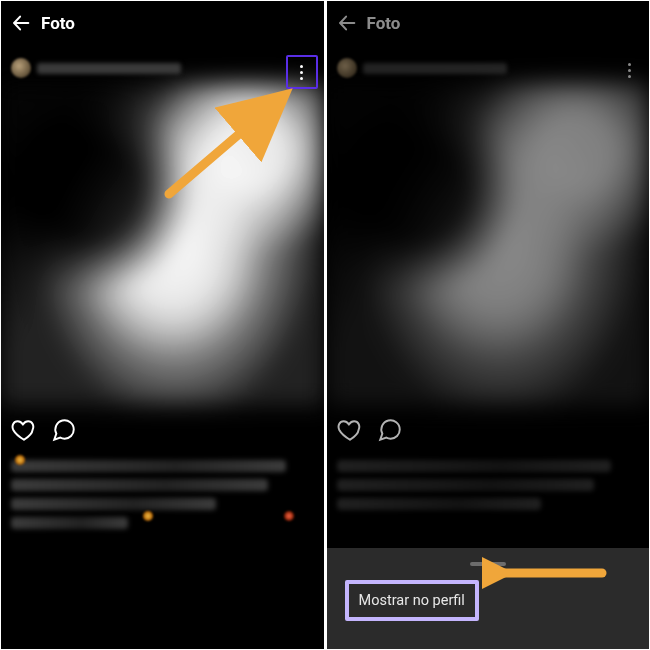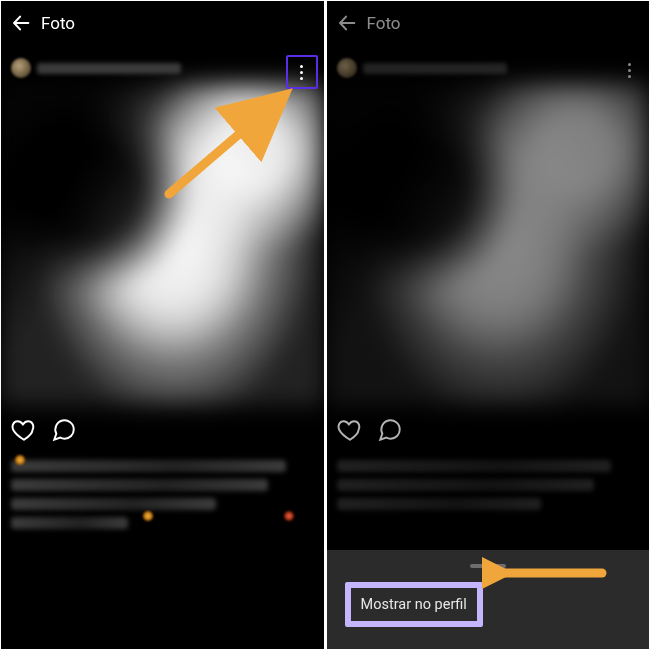--- a/index.html
+++ b/index.html
@@ -26,21 +26,21 @@
     display:flex;align-items:center;
     color:#fff;
     z-index:5;
   }
   .hdr .back{
     width:40px;height:44px;
     display:flex;align-items:center;justify-content:center;
     cursor:pointer;
   }
   .hdr .title{
-    font-size:17px;font-weight:400;
+    font-size:17px;font-weight:700;
   }
   .right .hdr .title,
   .right .hdr .back svg{opacity:.55;}
 
   
   .photo{
     position:absolute;
     left:0;right:0;
     top:82px;
     height:322px;
@@ -131,22 +131,22 @@
     width:36px;height:4px;border-radius:2px;background:#6d6d6d;
     margin:0 auto 14px;
   }
   .sheet .item{
     color:#e7e7e7;font-size:14.5px;
     padding:12px 2px;
     cursor:pointer;
   }
   .sheet .item.hl{
     display:inline-block;
-    border:6px solid #c4b5fd;border-radius:2px;
-    padding:8px 10px;
+    border:4px solid #c4b5fd;border-radius:2px;
+    padding:8px 10px;margin-bottom:6px;
   }
 
   
   .arrow{
     position:absolute;z-index:10;pointer-events:none;
   }
 </style>
 </head>
 <body>
 

